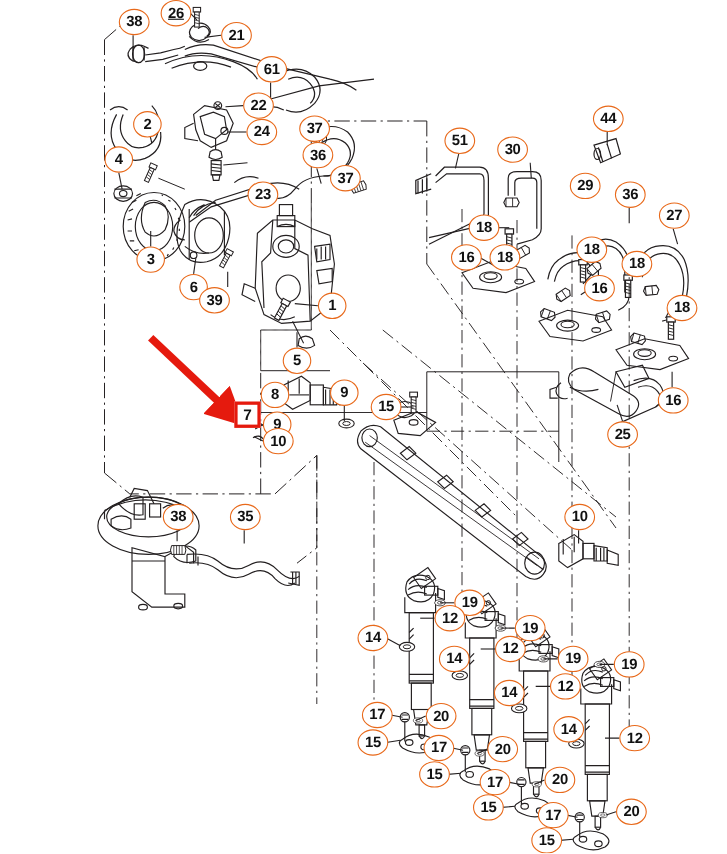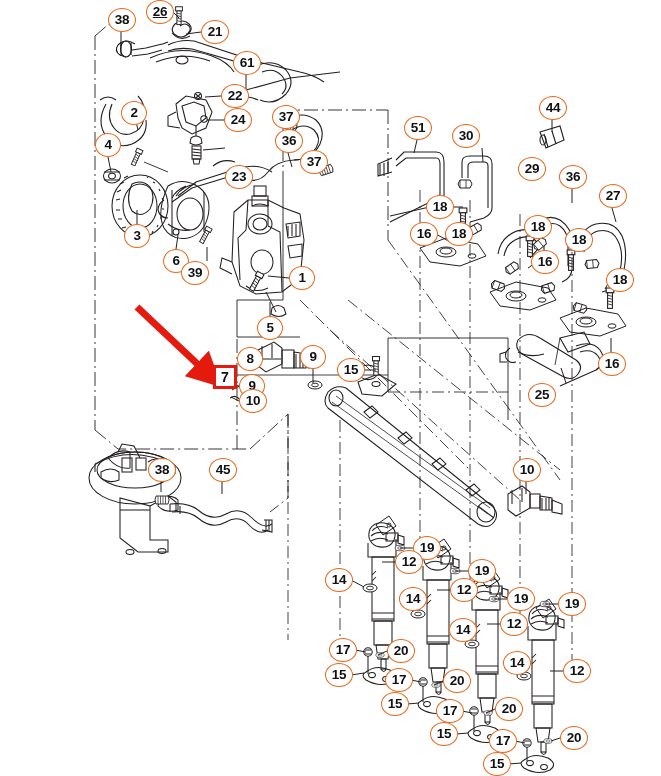--- a/index.html
+++ b/index.html
@@ -611,21 +611,21 @@
       <div class="callout wide" style="left: 559px; top: 165px;">36</div>
       <div class="callout wide" style="left: 599px; top: 184px;">27</div>
       <div class="callout wide" style="left: 426px; top: 195px;">18</div>
       <div class="callout wide" style="left: 410px; top: 222px;">16</div>
       <div class="callout wide" style="left: 524px; top: 215px;">18</div>
       <div class="callout wide" style="left: 565px; top: 228px;">18</div>
       <div class="callout wide" style="left: 606px; top: 268px;">18</div>
       <div class="callout wide" style="left: 445px; top: 222px;">18</div>
       <div class="callout wide" style="left: 531px; top: 250px;">16</div>
       <div class="callout wide" style="left: 598px; top: 352px;">16</div>
-      <div class="callout wide" style="left: 528px; top: 383px;">25</div>
+      <div class="callout wide" style="left: 552px; top: 383px;">25</div>
       <div class="callout wide" style="left: 513px; top: 458px;">10</div>
       <div class="callout wide" style="left: 413px; top: 536px;">19</div>
       <div class="callout wide" style="left: 468px; top: 559px;">19</div>
       <div class="callout wide" style="left: 507px; top: 587px;">19</div>
       <div class="callout wide" style="left: 558px; top: 592px;">19</div>
       <div class="callout wide" style="left: 395px; top: 550px;">12</div>
       <div class="callout wide" style="left: 450px; top: 578px;">12</div>
       <div class="callout wide" style="left: 500px; top: 612px;">12</div>
       <div class="callout wide" style="left: 563px; top: 659px;">12</div>
       <div class="callout wide" style="left: 325px; top: 568px;">14</div>
@@ -638,18 +638,18 @@
       <div class="callout wide" style="left: 385px; top: 668px;">17</div>
       <div class="callout wide" style="left: 443px; top: 669px;">20</div>
       <div class="callout wide" style="left: 381px; top: 692px;">15</div>
       <div class="callout wide" style="left: 436px; top: 699px;">17</div>
       <div class="callout wide" style="left: 495px; top: 697px;">20</div>
       <div class="callout wide" style="left: 430px; top: 722px;">15</div>
       <div class="callout wide" style="left: 489px; top: 729px;">17</div>
       <div class="callout wide" style="left: 560px; top: 726px;">20</div>
       <div class="callout wide" style="left: 483px; top: 752px;">15</div>
       <div class="callout wide" style="left: 148px; top: 458px;">38</div>
-      <div class="callout wide" style="left: 209px; top: 458px;">45</div>
+      <div class="callout wide" style="left: 209px; top: 458px;">35</div>
     </div>
 
   <div class="boxed" id="boxed-7" style="left: 213px; top: 365px; width: 24px; height: 24px; border-color: rgb(229, 26, 14);">7</div>
 
 </div>
 
 </body></html>

